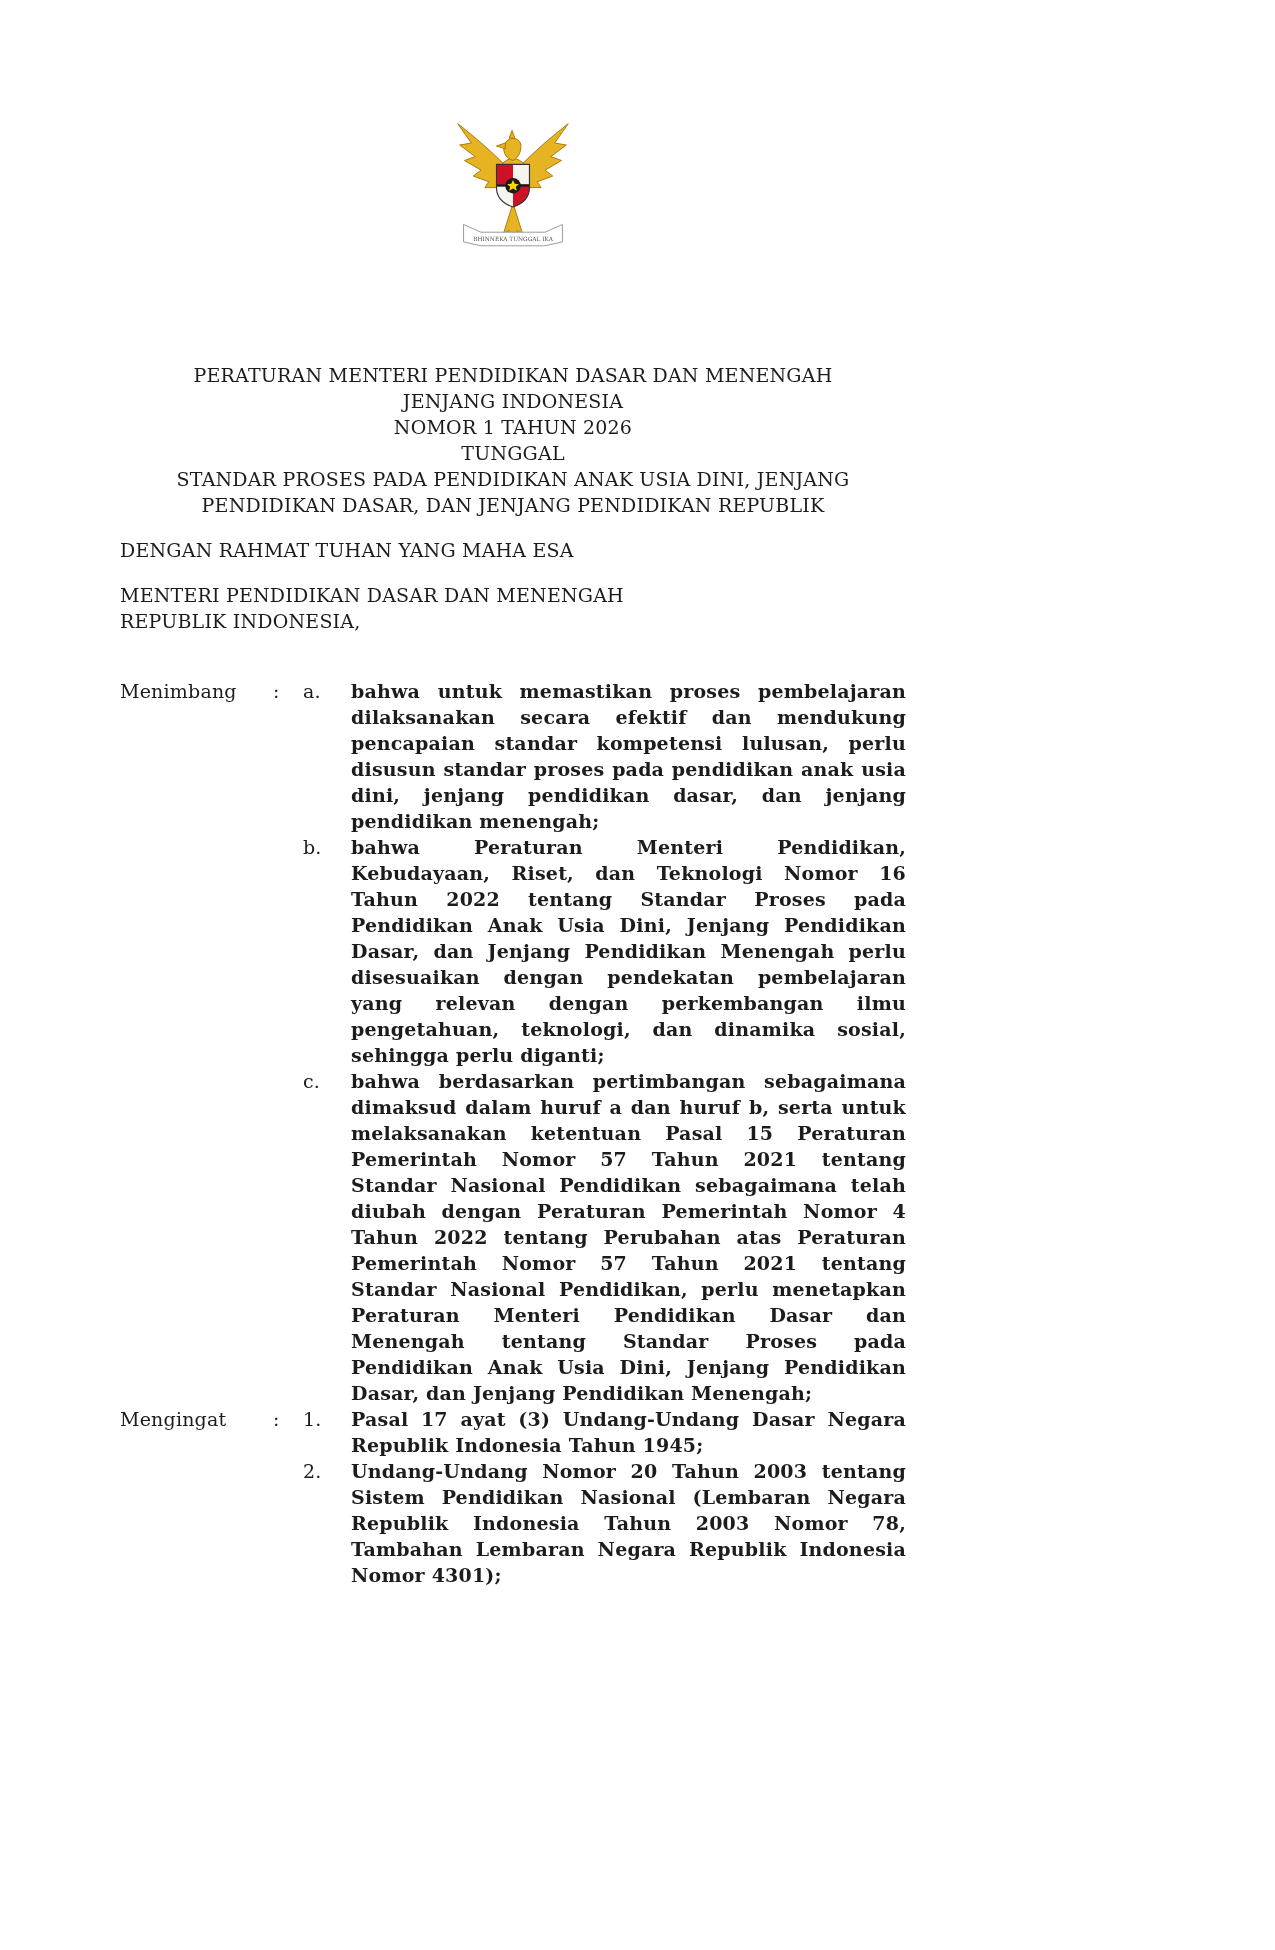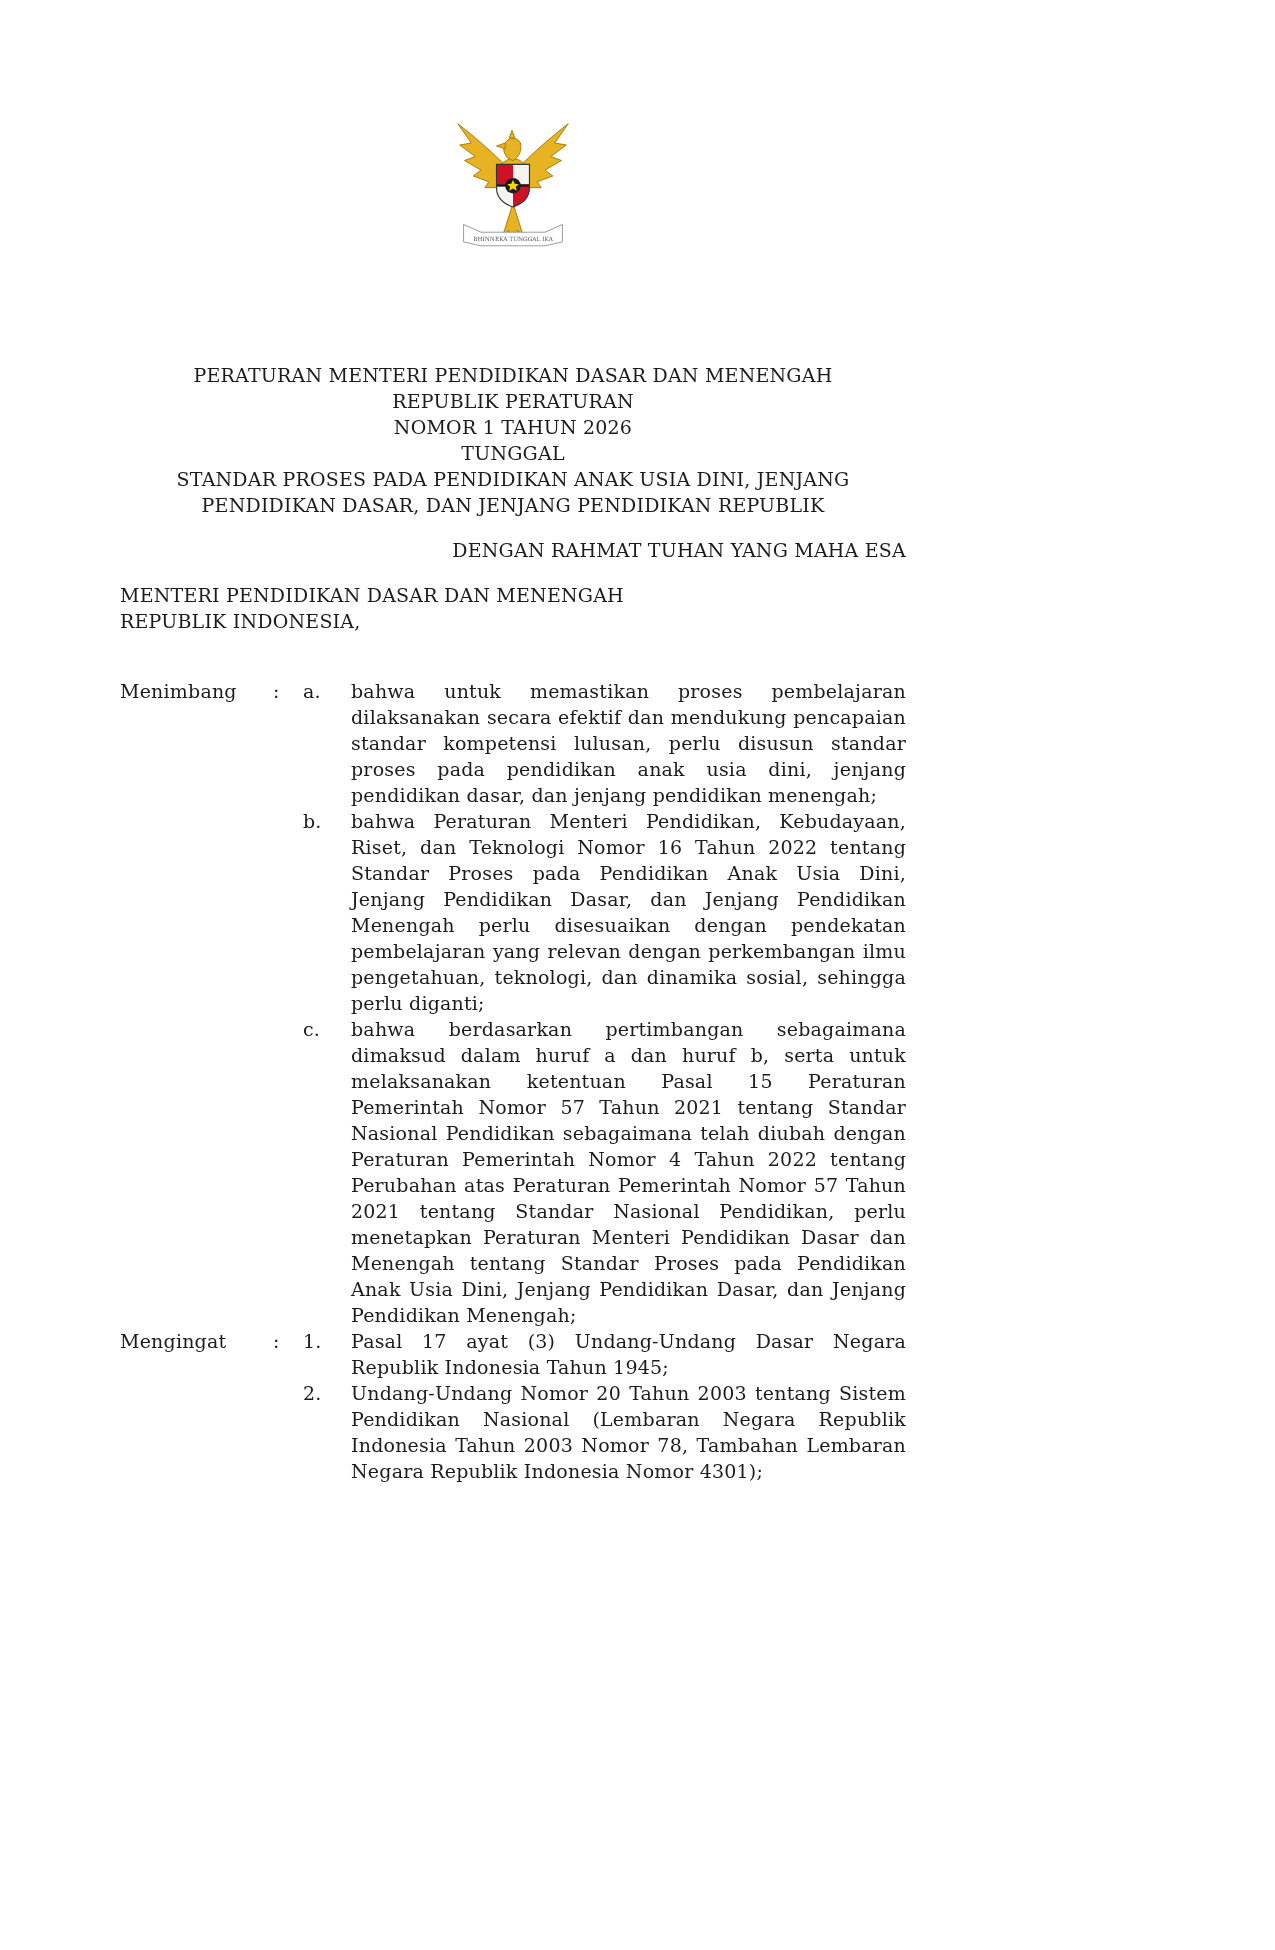--- a/index.html
+++ b/index.html
@@ -27,21 +27,21 @@
   }
   .title-block {
     margin-top: 104px;
     text-align: center;
     font-size: 19px;
     line-height: 26px;
     letter-spacing: 0.2px;
   }
   .invocation {
     margin-top: 19px;
-    text-align: right;
+    text-align: left;
     font-size: 19px;
     line-height: 26px;
     letter-spacing: 0.2px;
   }
   .authority-block {
     margin-top: 19px;
     text-align: left;
     font-size: 19px;
     line-height: 26px;
     letter-spacing: 0.2px;
@@ -56,20 +56,21 @@
   .clause-row.mengingat { }
   .clause-label { flex: 0 0 145px; }
   .clause-colon { flex: 0 0 22px; }
   .clause-items { flex: 1 1 auto; }
   .clause-item { display: flex; align-items: flex-start; }
   .clause-marker { flex: 0 0 48px; }
   .clause-text {
     flex: 1 1 auto;
     text-align: justify;
     text-justify: inter-word;
+    font-weight: bold;
   }
 </style>
 </head>
 <body>
 
 <div class="page">
   <div class="content">
 
     <div class="emblem-wrap">
       <svg width="126" height="156" viewBox="0 0 130 160" xmlns="http://www.w3.org/2000/svg">
@@ -100,21 +101,21 @@
 
         <g>
           <path d="M14,130 L32,138 L98,138 L116,130 L116,148 L98,152 L32,152 L14,148 Z" fill="#ffffff" stroke="#999999" stroke-width="1"></path>
           <text x="65" y="147" text-anchor="middle" font-size="6" fill="#555555" font-family="DejaVu Serif, serif">BHINNEKA TUNGGAL IKA</text>
         </g>
       </svg>
     </div>
 
     <div class="title-block">
       <div>PERATURAN MENTERI PENDIDIKAN DASAR DAN MENENGAH</div>
-      <div>REPUBLIK PERATURAN</div>
+      <div>JENJANG INDONESIA</div>
       <div>NOMOR 1 TAHUN 2026</div>
       <div>TUNGGAL</div>
       <div>STANDAR PROSES PADA PENDIDIKAN ANAK USIA DINI, JENJANG</div>
       <div>PENDIDIKAN DASAR, DAN JENJANG PENDIDIKAN REPUBLIK</div>
     </div>
 
     <div class="invocation">DENGAN RAHMAT TUHAN YANG MAHA ESA</div>
 
     <div class="authority-block">
       <div>MENTERI PENDIDIKAN DASAR DAN MENENGAH</div>

